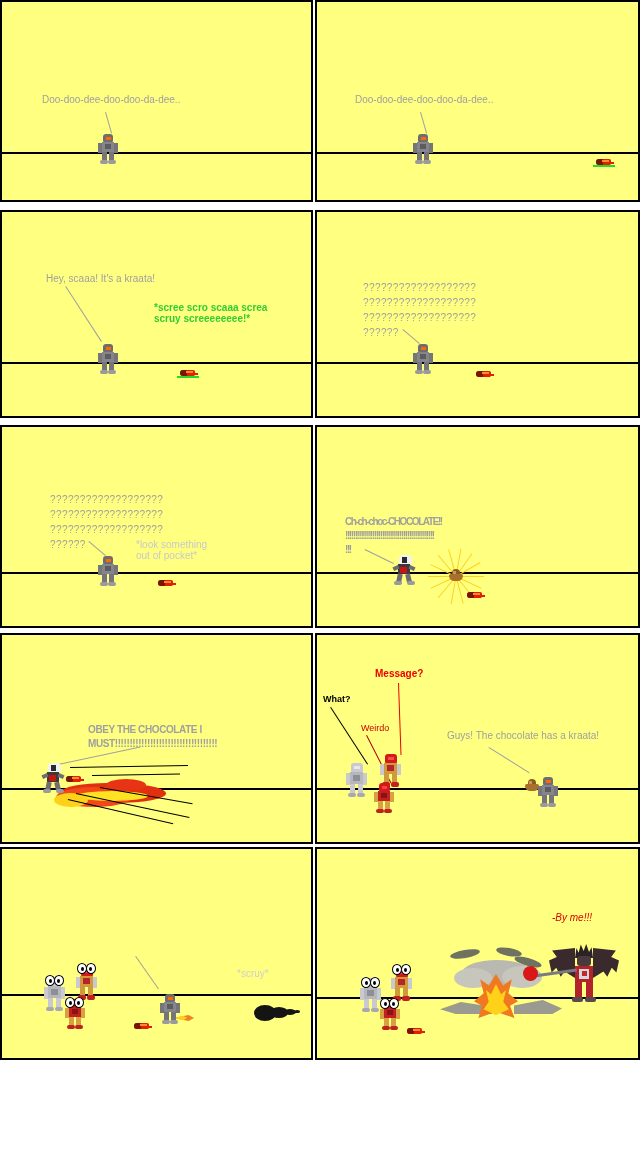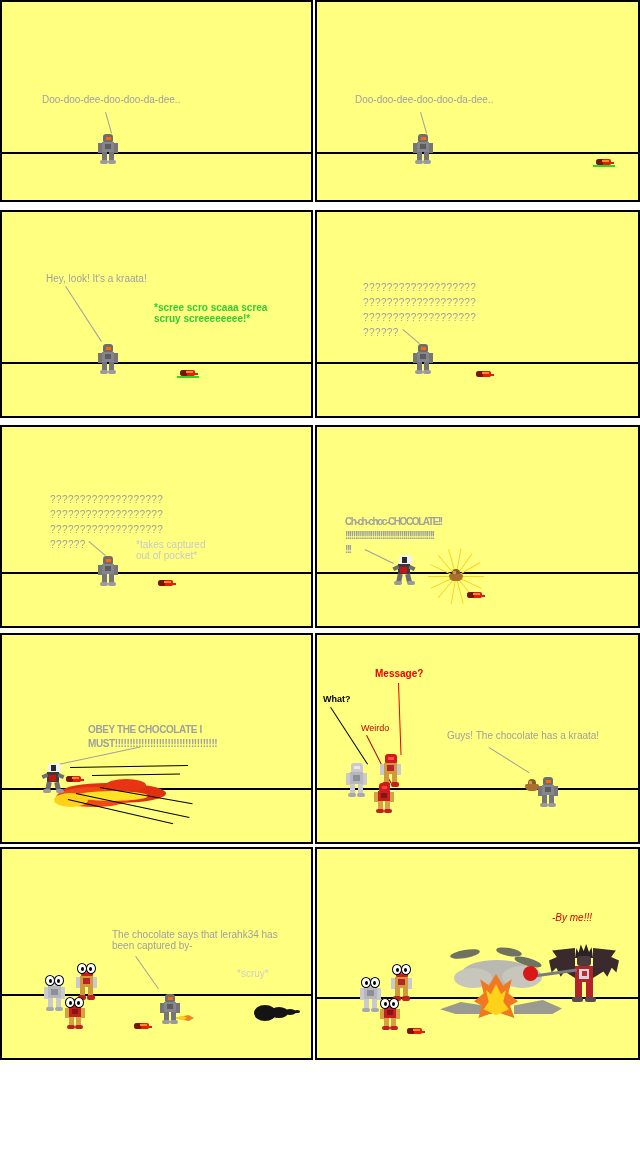--- a/index.html
+++ b/index.html
@@ -273,21 +273,21 @@
         <i class="px body"></i>
           <i class="px dark"></i>
           <i class="px hi"></i>
           <i class="px tail2"></i>
           <i class="px grass"></i>
       </div>
     </div>
 
     <div class="panel" style="left:0px; top:210px; width:313px; height:208px;">
       <div class="horizon" style="top:150px;"></div>
-      <div class="bubble b-grey" style="left:44px; top:61px;">Hey, look! It's a kraata!</div>
+      <div class="bubble b-grey" style="left:44px; top:61px;">Hey, scaaa! It's a kraata!</div>
       <div class="tail" style="left:64px; top:74px; width:66px; transform:rotate(57deg);"></div>
       <div class="bubble b-green" style="left:152px; top:90px;">*scree scro scaaa screa
 scruy screeeeeeee!*</div>
       <div class="sprite toa-grey" style="left:95px; top:132px;">
         <i class="px head"></i>
           <i class="px eye"></i>
           <i class="px torso"></i>
           <i class="px chest"></i>
         <i class="px arml"></i>
           <i class="px armr"></i>
@@ -332,21 +332,21 @@
       </div>
     </div>
 
     <div class="panel" style="left:0px; top:425px; width:313px; height:203px;">
       <div class="horizon" style="top:145px;"></div>
       <div class="bubble b-grey qm" style="left:48px; top:65px; line-height:15px;">???????????????????
 ???????????????????
 ???????????????????
 ??????</div>
       <div class="tail" style="left:87px; top:114px; width:22px; transform:rotate(40deg);"></div>
-      <div class="bubble b-grey" style="left:134px; top:112px; color:#c9c9c9;">*takes captured
+      <div class="bubble b-grey" style="left:134px; top:112px; color:#c9c9c9;">*look something
 out of pocket*</div>
       <div class="sprite toa-grey" style="left:95px; top:129px;">
         <i class="px head"></i>
           <i class="px eye"></i>
           <i class="px torso"></i>
           <i class="px chest"></i>
         <i class="px arml"></i>
           <i class="px armr"></i>
           <i class="px legl"></i>
           <i class="px legr"></i>
@@ -511,22 +511,20 @@
           <i class="px armr"></i>
           <i class="px legl"></i>
           <i class="px legr"></i>
         <i class="px footl"></i>
           <i class="px footr"></i>
       </div>
     </div>
 
     <div class="panel" style="left:0px; top:847px; width:313px; height:213px;">
       <div class="horizon" style="top:145px;"></div>
-      <div class="bubble b-grey" style="left:110px; top:80px;">The chocolate says that lerahk34 has
-been captured by-</div>
       <div class="tail" style="left:134px; top:107px; width:40px; transform:rotate(55deg);"></div>
       <div class="bubble b-grey" style="left:235px; top:119px; color:#cfcfcf;">*scruy*</div>
 
       <div class="sprite toa-silver" style="left:42px; top:128px;">
         <i class="px head"></i>
           <i class="px eye"></i>
           <i class="px torso"></i>
           <i class="px chest"></i>
         <i class="px arml"></i>
           <i class="px armr"></i>

